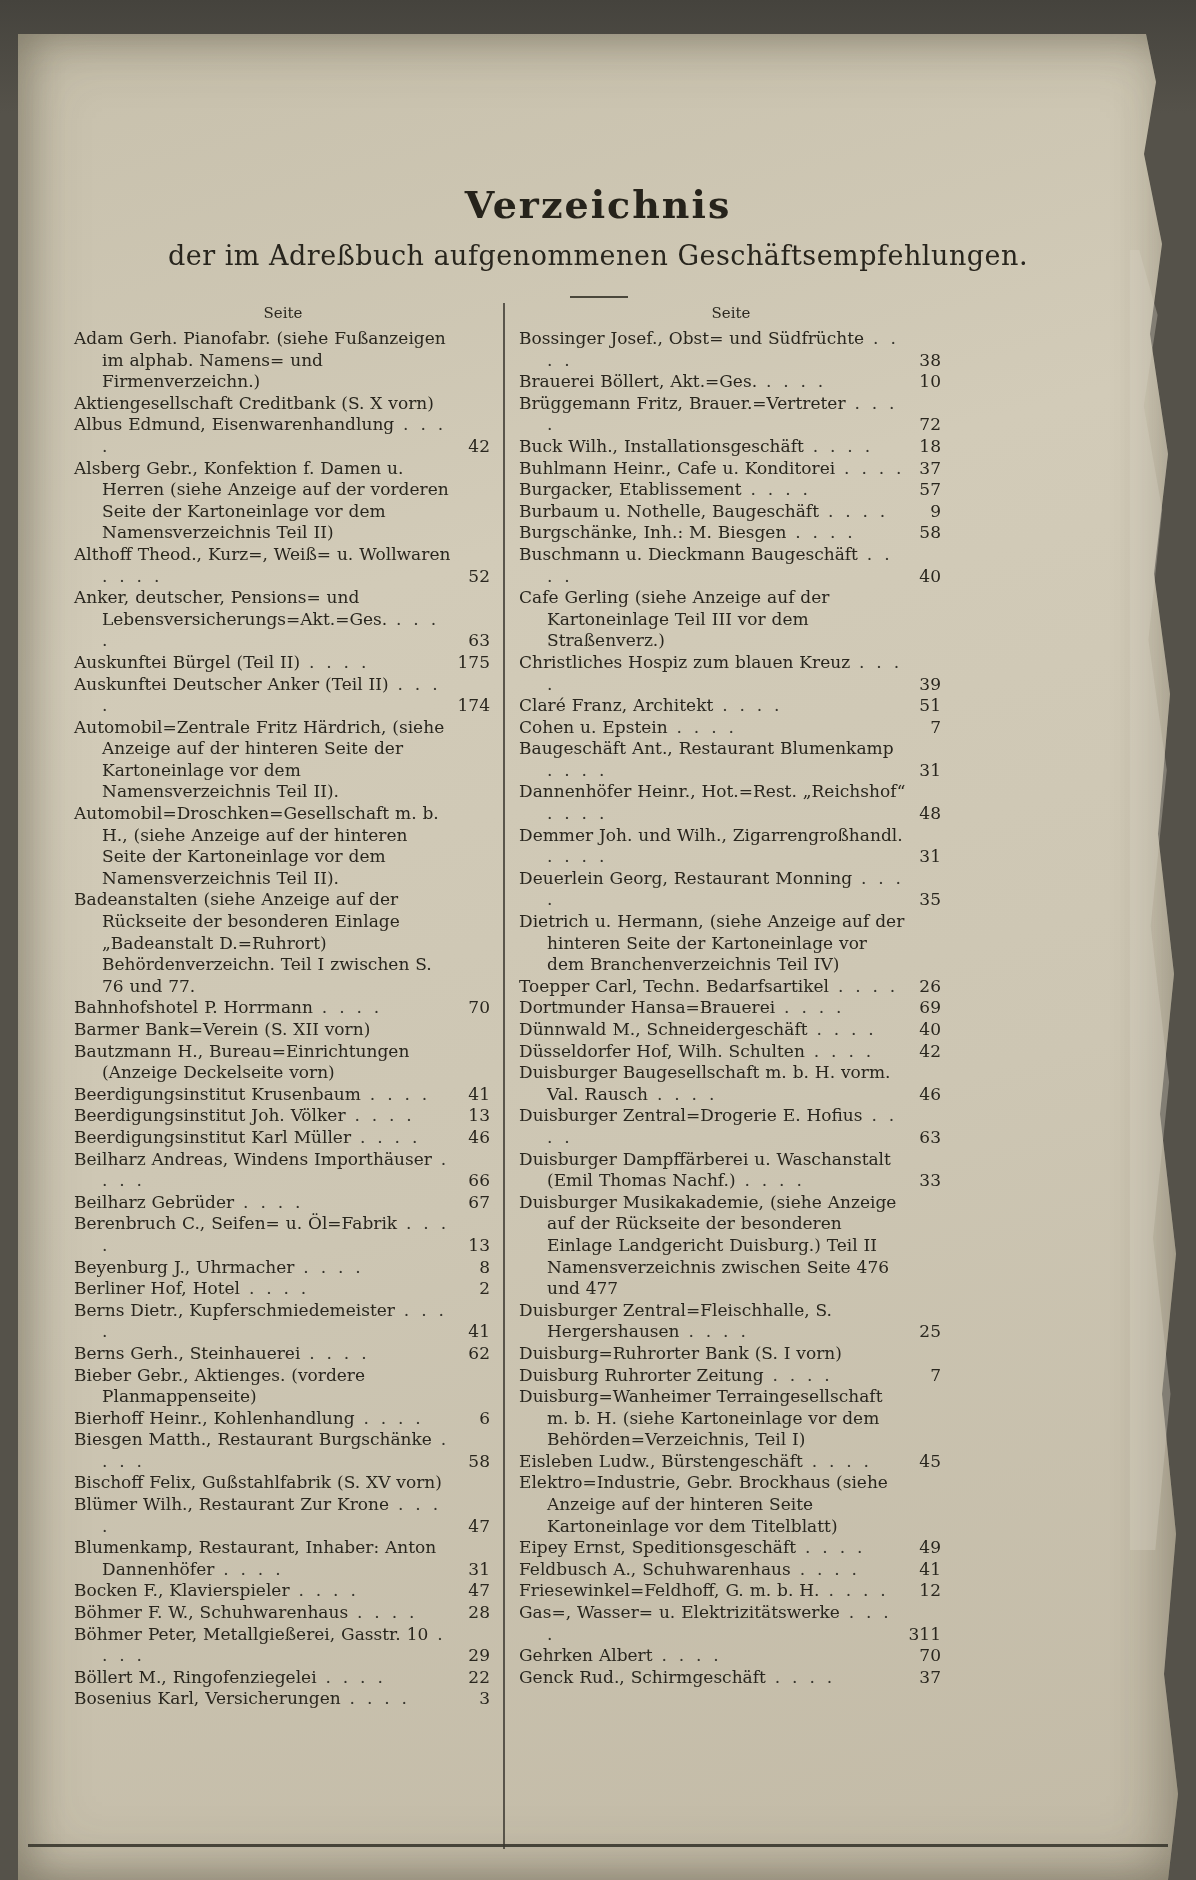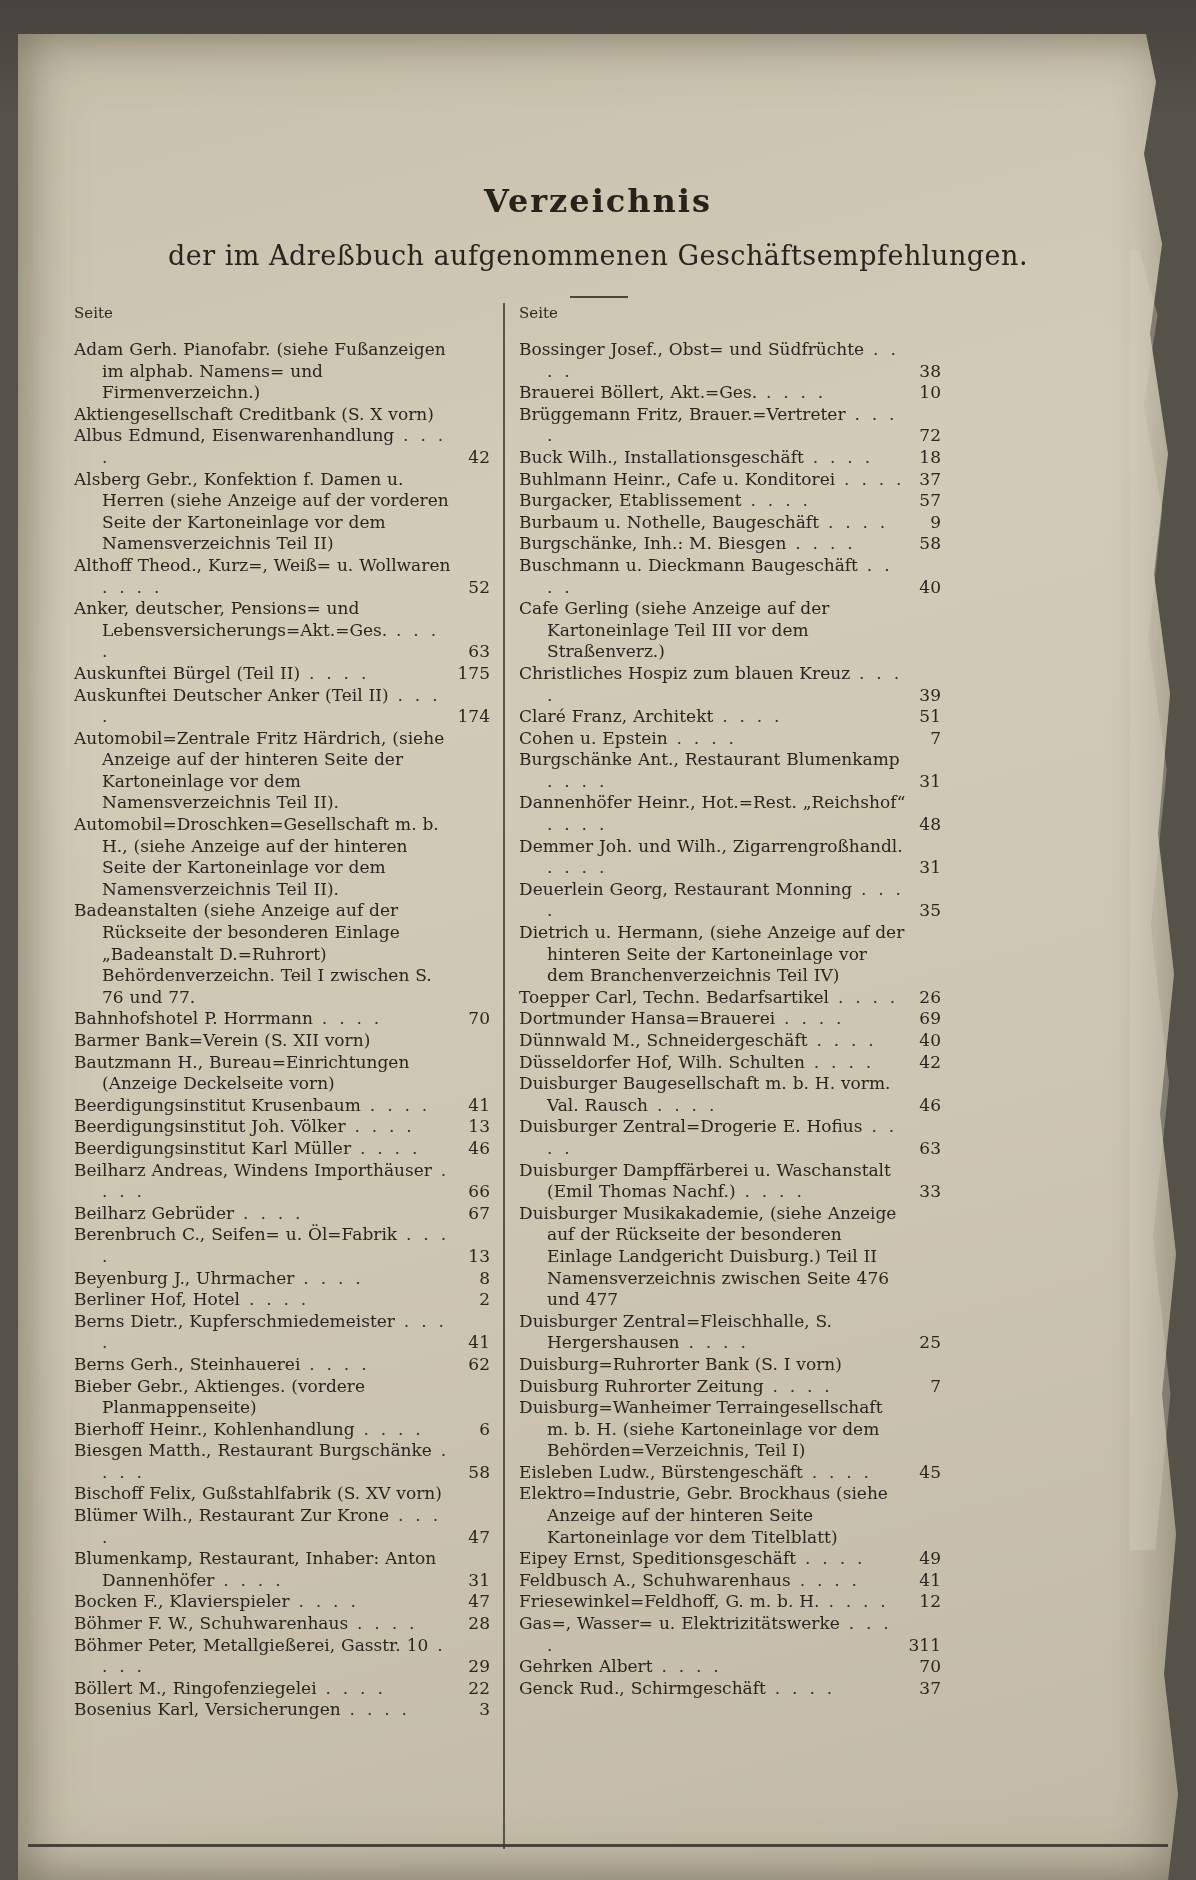--- a/index.html
+++ b/index.html
@@ -24,21 +24,21 @@
   }
   .torn-highlight{
     position:absolute;left:1130px;top:250px;width:46px;height:1300px;
     background:rgba(216,210,196,0.35);
     clip-path:polygon(20% 0,60% 5%,30% 12%,70% 20%,40% 30%,80% 40%,45% 52%,85% 64%,
       50% 76%,88% 88%,55% 100%,0 100%,0 0);
     pointer-events:none;
   }
   .title{
     position:absolute;top:182px;left:0;width:1196px;text-align:center;
-    font-size:32px;font-weight:bold;color:#26231b;letter-spacing:2px;
+    font-size:38px;font-weight:bold;color:#26231b;letter-spacing:2px;
   }
   .subtitle{
     position:absolute;top:240px;left:0;width:1196px;text-align:center;
     font-size:27px;font-weight:normal;color:#28251d;letter-spacing:0.5px;
   }
   .title-rule{
     position:absolute;top:296px;left:570px;width:58px;height:0;
     border-top:2px solid #4a473b;
   }
   .divider{
@@ -48,21 +48,21 @@
   .bottom-line{
     position:absolute;left:28px;top:1844px;width:1140px;height:3px;
     background:#3a372e;opacity:0.9;
   }
   .col{
     position:absolute;top:304px;color:#29261e;
   }
   .col-left{left:74px;width:422px;}
   .col-right{left:519px;width:428px;}
   .seite{
-    text-align:left;font-size:15px;padding-right:4px;margin-bottom:17px;color:#2c2921;
+    text-align:center;font-size:15px;padding-right:4px;margin-bottom:6px;color:#2c2921;
   }
   .entry{
     position:relative;
     padding-left:28px;text-indent:-28px;padding-right:40px;
     font-size:17px;line-height:21.6px;
     word-spacing:0.5px;
   }
   .entry .page{
     position:absolute;right:6px;bottom:0;text-indent:0;
   }
@@ -135,21 +135,21 @@
         <div class="entry has-page"><span class="etext">Buck Wilh., Installationsgeschäft</span><span class="dots"></span><span class="page">18</span></div>
         <div class="entry has-page"><span class="etext">Buhlmann Heinr., Cafe u. Konditorei</span><span class="dots"></span><span class="page">37</span></div>
         <div class="entry has-page"><span class="etext">Burgacker, Etablissement</span><span class="dots"></span><span class="page">57</span></div>
         <div class="entry has-page"><span class="etext">Burbaum u. Nothelle, Baugeschäft</span><span class="dots"></span><span class="page">9</span></div>
         <div class="entry has-page"><span class="etext">Burgschänke, Inh.: M. Biesgen</span><span class="dots"></span><span class="page">58</span></div>
         <div class="entry has-page"><span class="etext">Buschmann u. Dieckmann Baugeschäft</span><span class="dots"></span><span class="page">40</span></div>
         <div class="entry"><span class="etext">Cafe Gerling (siehe Anzeige auf der Kartoneinlage Teil III vor dem Straßenverz.)</span></div>
         <div class="entry has-page"><span class="etext">Christliches Hospiz zum blauen Kreuz</span><span class="dots"></span><span class="page">39</span></div>
         <div class="entry has-page"><span class="etext">Claré Franz, Architekt</span><span class="dots"></span><span class="page">51</span></div>
         <div class="entry has-page"><span class="etext">Cohen u. Epstein</span><span class="dots"></span><span class="page">7</span></div>
-        <div class="entry has-page"><span class="etext">Burgschänke Ant., Restaurant Blumenkamp</span><span class="dots"></span><span class="page">31</span></div>
+        <div class="entry has-page"><span class="etext">Baugeschäft Ant., Restaurant Blumenkamp</span><span class="dots"></span><span class="page">31</span></div>
         <div class="entry has-page"><span class="etext">Dannenhöfer Heinr., Hot.=Rest. „Reichshof“</span><span class="dots"></span><span class="page">48</span></div>
         <div class="entry has-page"><span class="etext">Demmer Joh. und Wilh., Zigarrengroßhandl.</span><span class="dots"></span><span class="page">31</span></div>
         <div class="entry has-page"><span class="etext">Deuerlein Georg, Restaurant Monning</span><span class="dots"></span><span class="page">35</span></div>
         <div class="entry"><span class="etext">Dietrich u. Hermann, (siehe Anzeige auf der hinteren Seite der Kartoneinlage vor dem Branchenverzeichnis Teil IV)</span></div>
         <div class="entry has-page"><span class="etext">Toepper Carl, Techn. Bedarfsartikel</span><span class="dots"></span><span class="page">26</span></div>
         <div class="entry has-page"><span class="etext">Dortmunder Hansa=Brauerei</span><span class="dots"></span><span class="page">69</span></div>
         <div class="entry has-page"><span class="etext">Dünnwald M., Schneidergeschäft</span><span class="dots"></span><span class="page">40</span></div>
         <div class="entry has-page"><span class="etext">Düsseldorfer Hof, Wilh. Schulten</span><span class="dots"></span><span class="page">42</span></div>
         <div class="entry has-page"><span class="etext">Duisburger Baugesellschaft m. b. H. vorm. Val. Rausch</span><span class="dots"></span><span class="page">46</span></div>
         <div class="entry has-page"><span class="etext">Duisburger Zentral=Drogerie E. Hofius</span><span class="dots"></span><span class="page">63</span></div>

